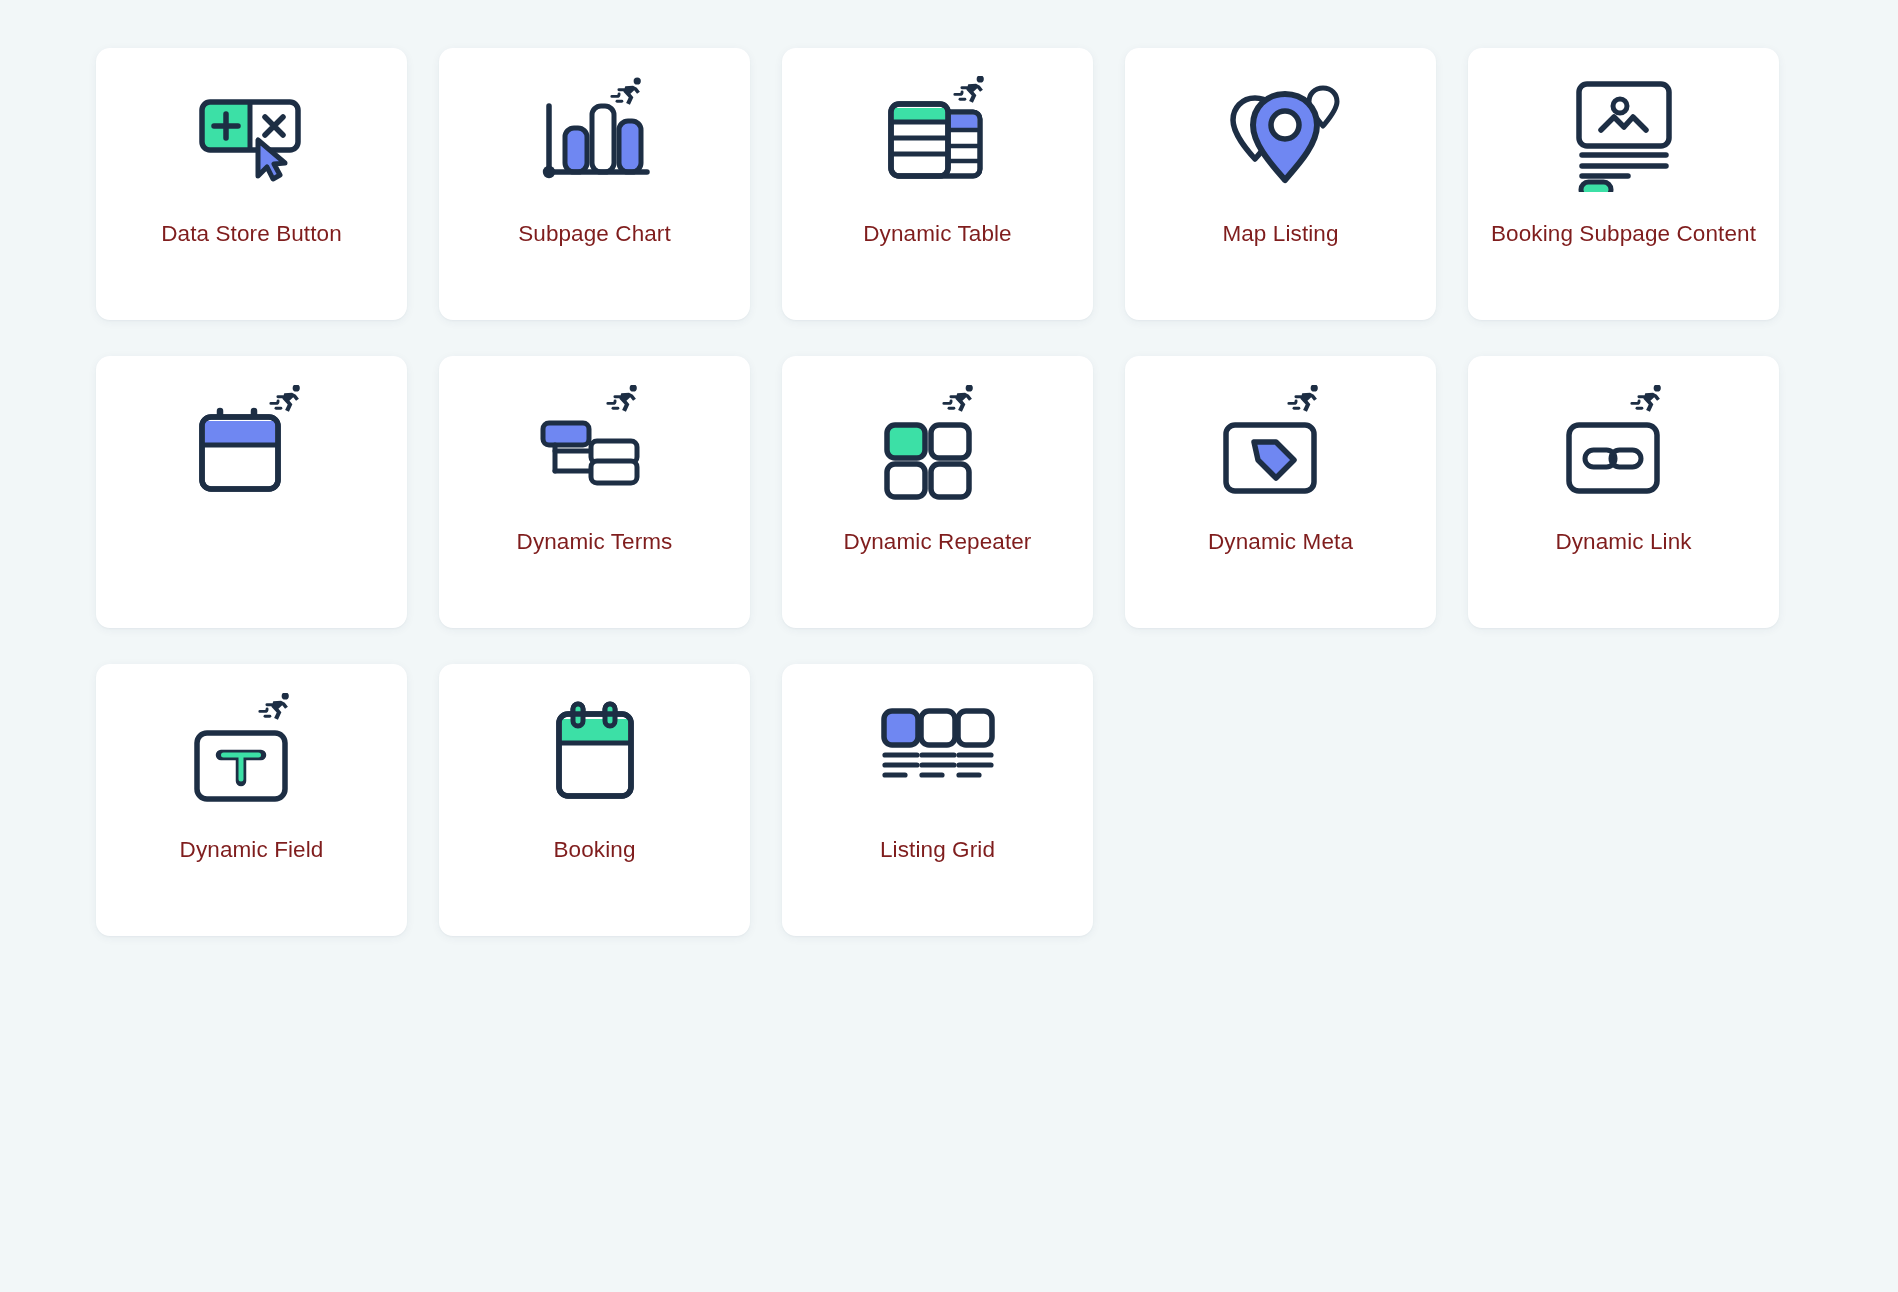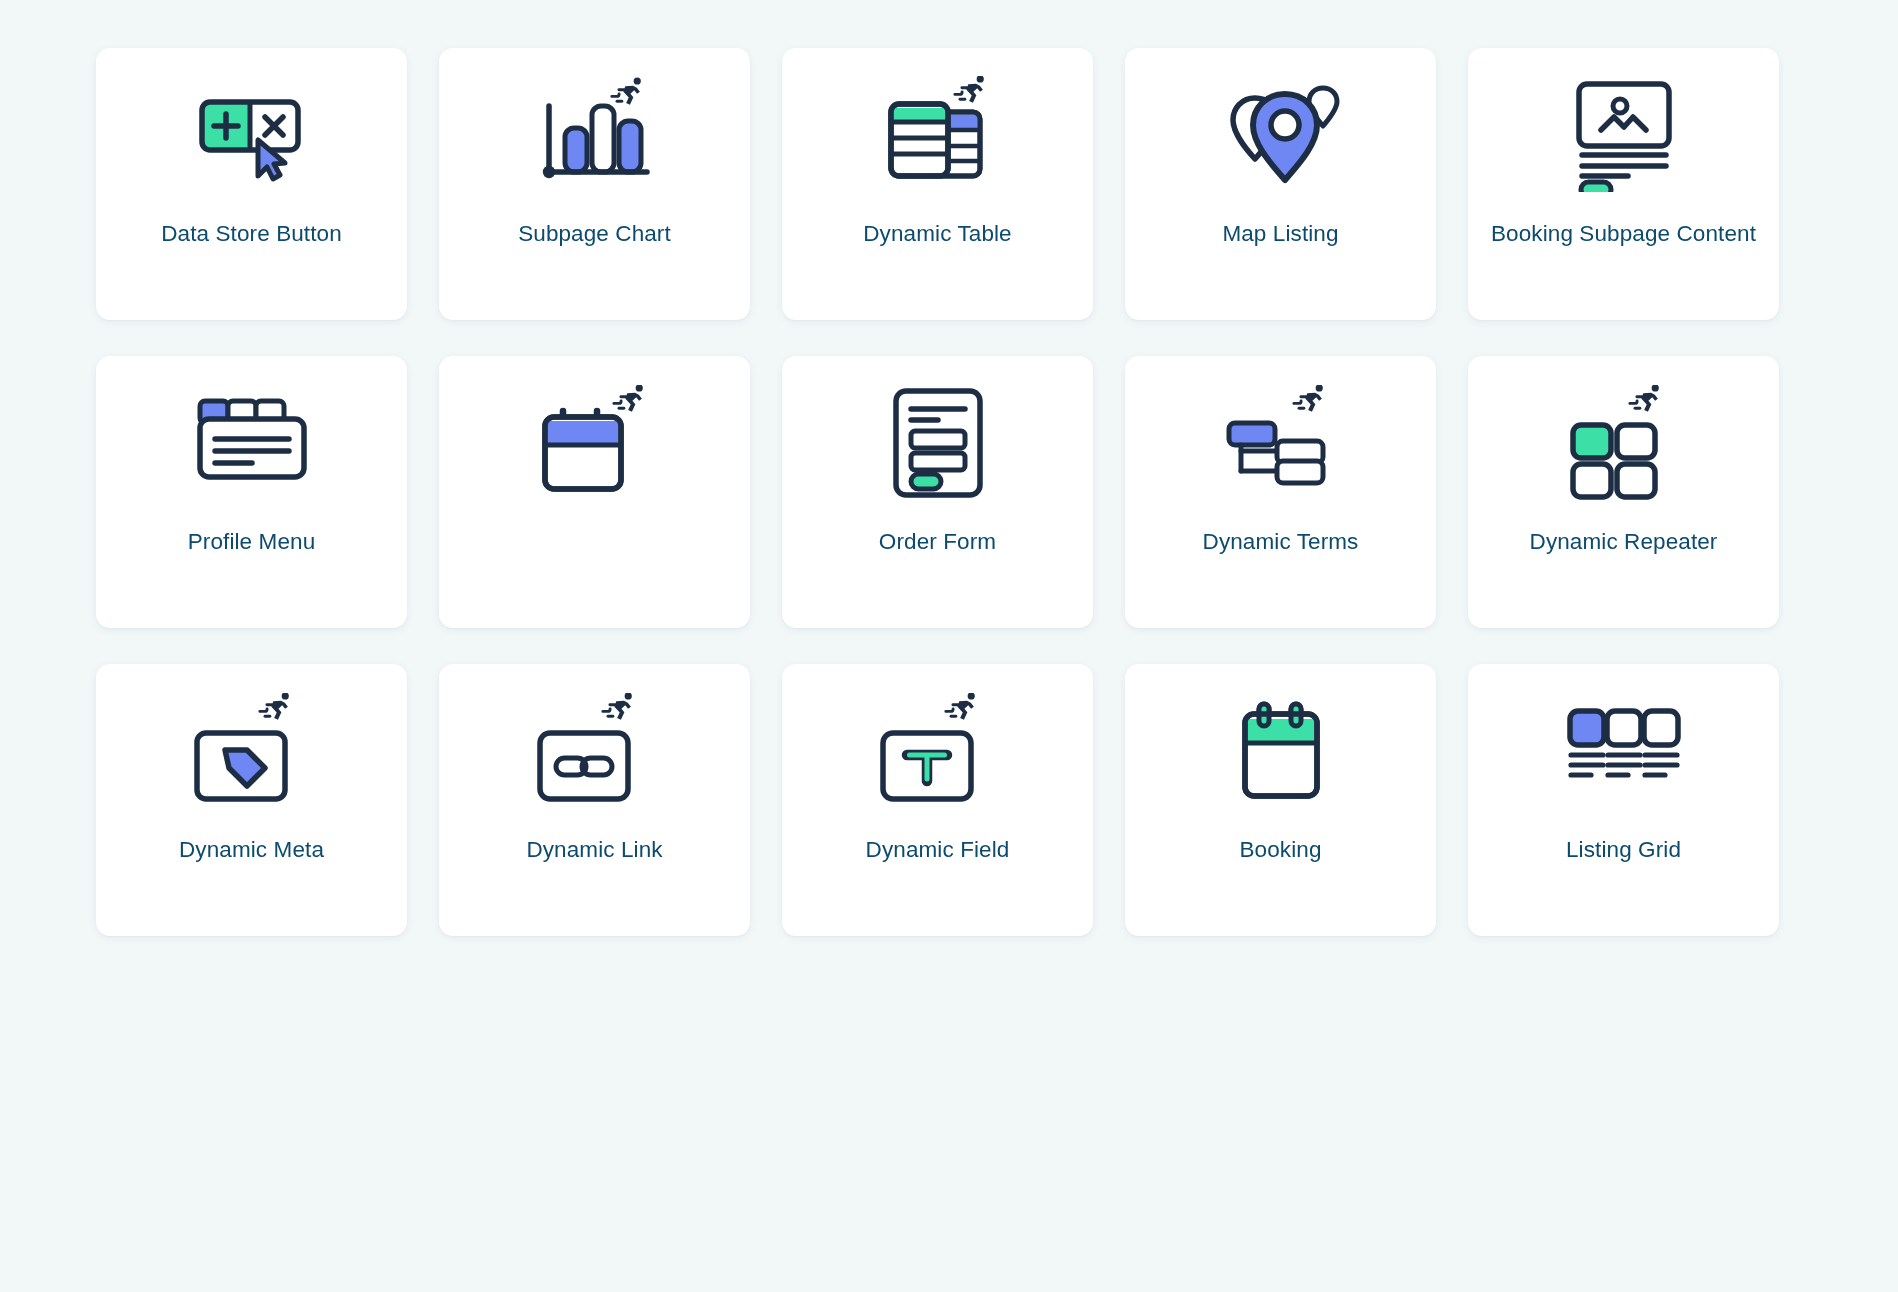--- a/index.html
+++ b/index.html
@@ -49,21 +49,21 @@
     box-sizing: border-box;
   }
 
   .icon-wrap svg {
     display: block;
   }
 
   .card-label {
     font-size: 22.5px;
     line-height: 36px;
-    color: #0c4a6e;
+    color: #7f1d1d;
     text-align: left;
     letter-spacing: 0.1px;
     padding: 0 16px;
     max-width: 270px;
     font-weight: 400;
   }
 </style>
 </head>
 <body>
 
@@ -143,63 +143,36 @@
     <path d="M17 77 H101" stroke="#1d2e44" stroke-width="5.5" stroke-linecap="round"></path>
     <path d="M17 88 H101" stroke="#1d2e44" stroke-width="5.5" stroke-linecap="round"></path>
     <path d="M17 98 H63" stroke="#1d2e44" stroke-width="5.5" stroke-linecap="round"></path>
     <rect x="16" y="104" width="30" height="15" rx="7.5" fill="#3ce0a6" stroke="#1d2e44" stroke-width="5"></rect>
   </svg>
       </div>
       <div class="card-label">Booking Subpage Content</div>
     </div>
     <div class="card">
       <div class="icon-wrap">
-  <svg width="122" height="104" viewBox="0 0 122 104">
-    <rect x="9" y="10" width="28" height="22" rx="5" fill="#6f87f2" stroke="#1d2e44" stroke-width="5"></rect>
-    <rect x="37" y="10" width="28" height="22" rx="5" fill="#ffffff" stroke="#1d2e44" stroke-width="5"></rect>
-    <rect x="65" y="10" width="28" height="22" rx="5" fill="#ffffff" stroke="#1d2e44" stroke-width="5"></rect>
-    <rect x="9" y="28" width="104" height="58" rx="9" fill="#ffffff" stroke="#1d2e44" stroke-width="5.5"></rect>
-    <path d="M24 48 H98" stroke="#1d2e44" stroke-width="5.5" stroke-linecap="round"></path>
-    <path d="M24 60 H98" stroke="#1d2e44" stroke-width="5.5" stroke-linecap="round"></path>
-    <path d="M24 72 H61" stroke="#1d2e44" stroke-width="5.5" stroke-linecap="round"></path>
-  </svg>
-      </div>
-      <div class="card-label">Profile Menu</div>
-    </div>
-    <div class="card">
-      <div class="icon-wrap">
   <svg width="128" height="116" viewBox="0 0 128 116">
     <g transform="translate(82,0) scale(0.86)" fill="#1d2e44">
     <circle cx="30.5" cy="3.5" r="4.2"></circle>
     <path d="M25.6 9.0 L30.0 11.2 L33.6 16.0 L30.3 18.2 L27.0 14.2 L22.6 18.4 L26.0 22.4 L22.0 31.0 L17.6 29.0 L20.6 22.6 L14.4 16.0 L16.6 9.6 Z"></path>
     <path d="M9.2 13.6 L15.2 13.6" stroke="#1d2e44" stroke-width="3.4" stroke-linecap="round"></path>
     <path d="M1.0 21.4 L7.0 21.4 Q9.4 21.4 9.4 18.6" stroke="#1d2e44" stroke-width="3.4" stroke-linecap="round" fill="none"></path>
     <path d="M12.6 27.0 L7.0 27.0" stroke="#1d2e44" stroke-width="3.4" stroke-linecap="round"></path>
   </g>
     <path d="M32 26 V40" stroke="#1d2e44" stroke-width="6.5" stroke-linecap="round"></path>
     <path d="M66 26 V40" stroke="#1d2e44" stroke-width="6.5" stroke-linecap="round"></path>
     <rect x="14" y="32" width="76" height="72" rx="9" fill="#ffffff" stroke="#1d2e44" stroke-width="5.5"></rect>
     <path d="M17 36 h70 v24 h-70 z" fill="#6f87f2"></path>
     <path d="M14 60 H90" stroke="#1d2e44" stroke-width="5"></path>
     <rect x="14" y="32" width="76" height="72" rx="9" fill="none" stroke="#1d2e44" stroke-width="5.5"></rect>
   </svg>
       </div>
-    </div>
-    <div class="card">
-      <div class="icon-wrap">
-  <svg width="104" height="116" viewBox="0 0 104 116">
-    <rect x="10" y="6" width="84" height="104" rx="10" fill="#ffffff" stroke="#1d2e44" stroke-width="5.5"></rect>
-    <path d="M25 24 H79" stroke="#1d2e44" stroke-width="5.5" stroke-linecap="round"></path>
-    <path d="M25 35 H52" stroke="#1d2e44" stroke-width="5.5" stroke-linecap="round"></path>
-    <rect x="25" y="46" width="54" height="17" rx="4" fill="#ffffff" stroke="#1d2e44" stroke-width="5"></rect>
-    <rect x="25" y="68" width="54" height="17" rx="4" fill="#ffffff" stroke="#1d2e44" stroke-width="5"></rect>
-    <rect x="25" y="89" width="30" height="15" rx="7.5" fill="#3ce0a6" stroke="#1d2e44" stroke-width="5"></rect>
-  </svg>
-      </div>
-      <div class="card-label">Order Form</div>
     </div>
     <div class="card">
       <div class="icon-wrap">
   <svg width="128" height="116" viewBox="0 0 128 116">
     <g transform="translate(76,0) scale(0.86)" fill="#1d2e44">
     <circle cx="30.5" cy="3.5" r="4.2"></circle>
     <path d="M25.6 9.0 L30.0 11.2 L33.6 16.0 L30.3 18.2 L27.0 14.2 L22.6 18.4 L26.0 22.4 L22.0 31.0 L17.6 29.0 L20.6 22.6 L14.4 16.0 L16.6 9.6 Z"></path>
     <path d="M9.2 13.6 L15.2 13.6" stroke="#1d2e44" stroke-width="3.4" stroke-linecap="round"></path>
     <path d="M1.0 21.4 L7.0 21.4 Q9.4 21.4 9.4 18.6" stroke="#1d2e44" stroke-width="3.4" stroke-linecap="round" fill="none"></path>
     <path d="M12.6 27.0 L7.0 27.0" stroke="#1d2e44" stroke-width="3.4" stroke-linecap="round"></path>

